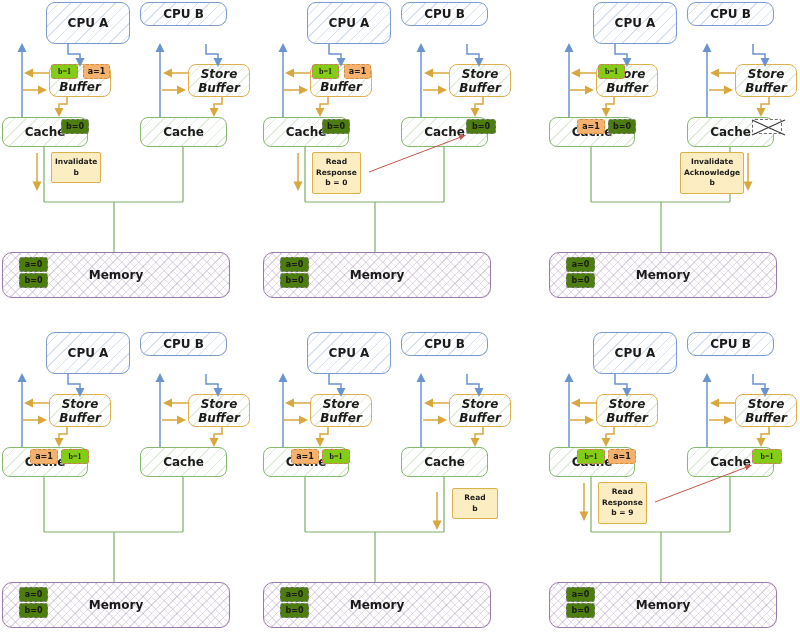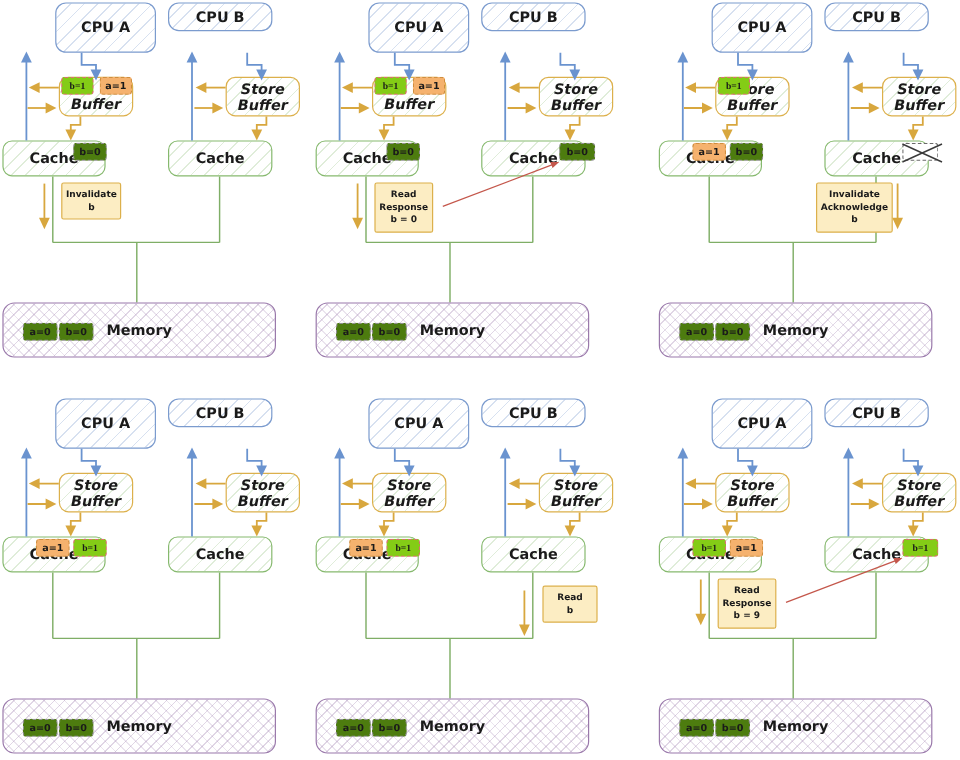--- a/index.html
+++ b/index.html
@@ -20,21 +20,21 @@
   .cpu-b{left:140px;top:2px;width:87px;height:24px;}
   .buffer{border:1.4px solid #dcb04b;border-radius:8px;font-style:italic;}
   .buffer-a{left:49px;top:64px;width:62px;height:33px;}
   .buffer-b{left:188px;top:64px;width:62px;height:33px;}
   .blines{display:flex;flex-direction:column;align-items:center;justify-content:center;line-height:14px;width:100%;height:100%;}
   .blines.single{justify-content:flex-end;padding-bottom:2px;box-sizing:border-box;}
   .cache{border:1.4px solid #86b96e;border-radius:8px;}
   .cache-a{left:2px;top:117px;width:86px;height:30px;}
   .cache-b{left:140px;top:117px;width:87px;height:30px;}
   .memory{left:2px;top:252px;width:228px;height:46px;border:1.4px solid #9a79ab;border-radius:10px;}
-  .mem-cells{position:absolute;left:16px;top:16px;display:flex;flex-direction:row;gap:1px;}
+  .mem-cells{position:absolute;left:16px;top:4px;display:flex;flex-direction:column;gap:1px;}
   .chip{box-sizing:border-box;display:flex;align-items:center;justify-content:center;
         font-size:8px;font-weight:700;border-radius:3px;border:1px dashed #909090;background:#fff;}
   .mem-cell{position:relative;width:29px;height:15px;}
   .pchip{position:absolute;width:28px;height:15px;z-index:4;}
   .chip.pink{background:#84cc16;border-color:#db7070;font-family:Liberation Serif, serif;}
   .chip.orange{background:#f5b26e;border-color:#cf8e3f;}
   .chip.plain{background:#4d7c0f;border-color:#909090;}
   .chip.crossed{background:#ffffff;border-color:#6a6a6a;width:31px;}
   .chip.crossed svg{position:absolute;left:-2px;top:-2px;overflow:visible;}
   .message{position:absolute;z-index:5;background:#fcedc3;border:1.4px solid #dcb04b;border-radius:2px;

